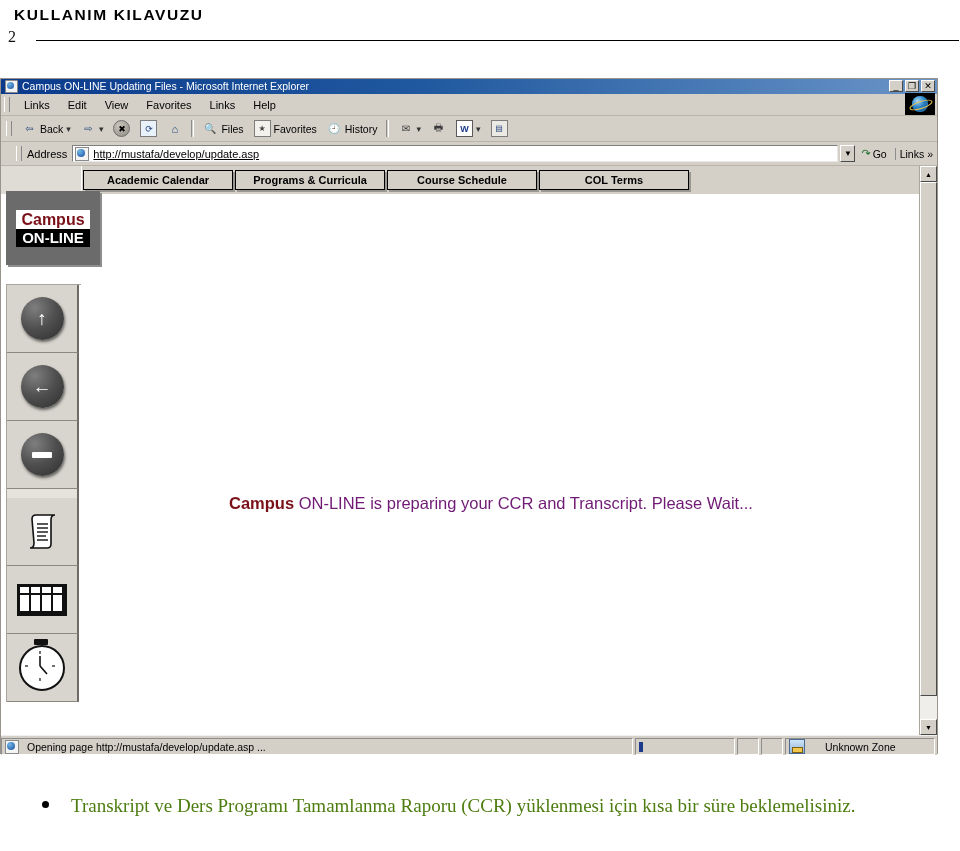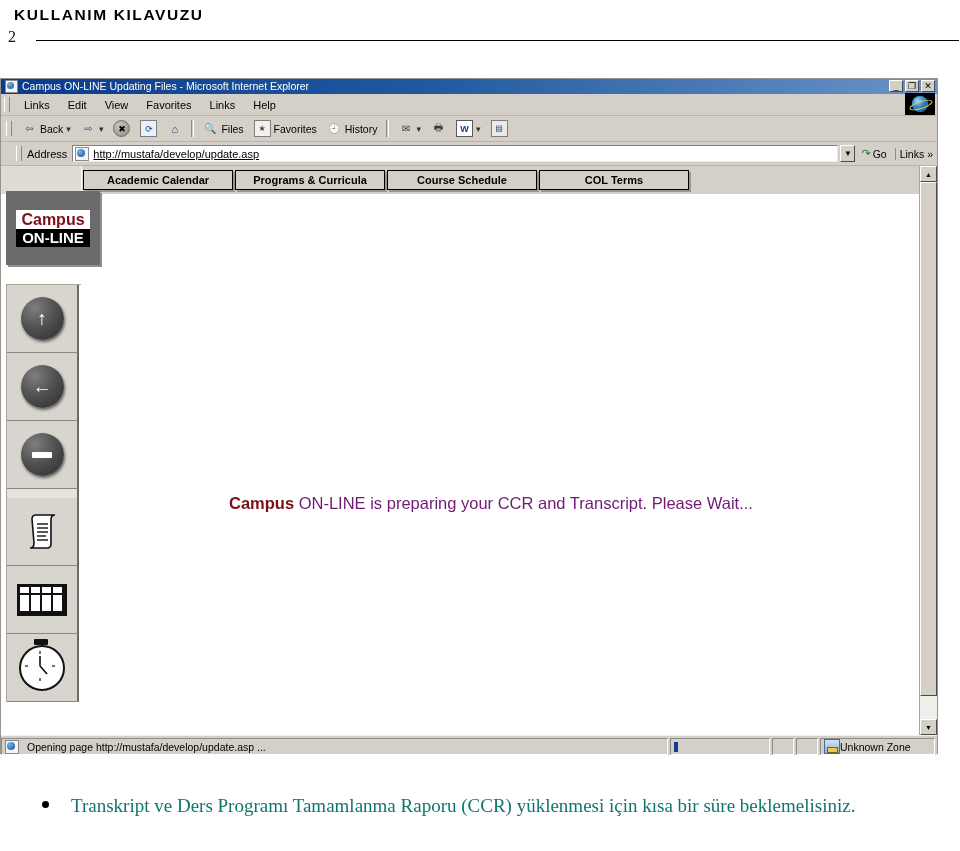--- a/index.html
+++ b/index.html
@@ -148,30 +148,30 @@
   
   .statusbar{height:19px;background:#d4d0c8;display:flex;align-items:flex-end;
     border-top:1px solid #f2f0ec;}
   .st-pane{height:17px;border:1px solid #8d8d8d;border-right-color:#fff;border-bottom-color:#fff;
     box-sizing:border-box;display:flex;align-items:center;padding:0 3px;margin-right:2px;background:#d4d0c8;}
   .st-main{flex:1;gap:4px;}
   .st-text{font-size:10.5px;color:#000;white-space:nowrap;}
   .st-prog{width:100px;}
   .st-prog .chunk{width:4px;height:10px;background:#1b3a8c;}
   .st-sm{width:22px;}
-  .st-zone{width:115px;gap:0;}
+  .st-zone{width:150px;gap:20px;}
   .zone-icon{width:14px;height:13px;position:relative;flex:none;
     background:linear-gradient(#cfe3f5,#8fb6dd);border:1px solid #4a6b91;}
   .zone-icon::after{content:"";position:absolute;left:2px;top:7px;width:9px;height:4px;
     background:#f2c84b;border:1px solid #7d6017;}
 
   
   .bullet-block{position:absolute;left:42px;top:792px;width:900px;display:flex;}
   .bullet-dot{width:7px;height:7px;border-radius:50%;background:#000;margin:9px 22px 0 0;flex:none;}
-  .bullet-text{font-family:"Liberation Serif", serif;font-size:19px;line-height:27px;color:#0f766e;}
+  .bullet-text{font-family:"Liberation Serif", serif;font-size:19px;line-height:27px;color:#4d7c0f;}
 </style>
 </head>
 <body>
 
 <div class="page">
 
   <div class="doc-header">
     <div class="doc-title">KULLANIM KILAVUZU</div>
   </div>
   <div class="page-number">2</div>

